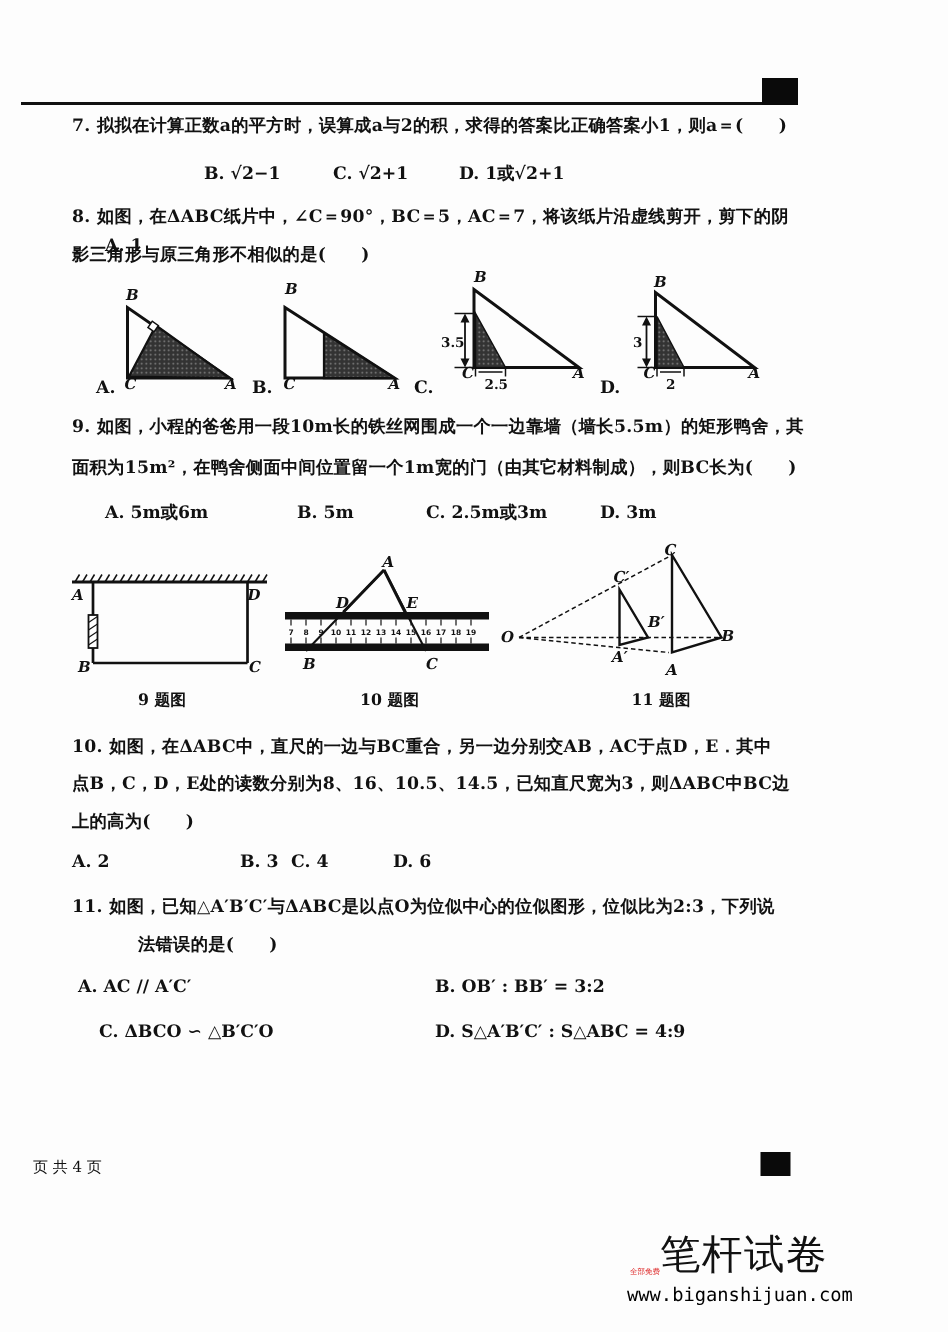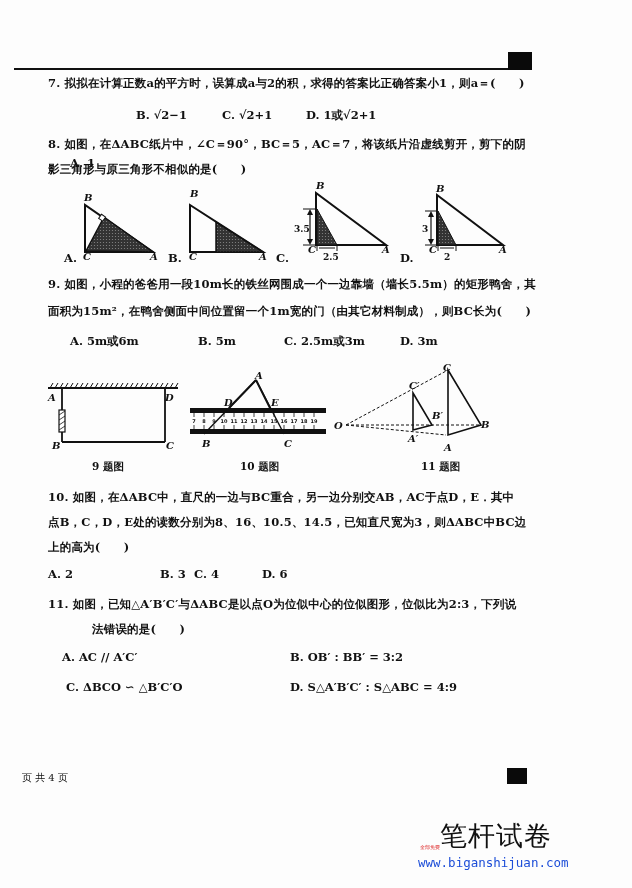--- a/index.html
+++ b/index.html
@@ -7,21 +7,21 @@
          font-family:"DejaVu Serif", serif; color:#111; }
   .abs { position:absolute; }
   .q { font-size:11.5px; font-weight:bold; white-space:nowrap; letter-spacing:0.2px; }
   .opt { font-size:11.5px; font-weight:bold; white-space:nowrap; }
   .lbl { font-family:"DejaVu Serif", serif; font-style:italic; font-weight:bold; font-size:10px; }
   .cap { font-size:10.5px; font-weight:bold; }
   .topline { left:14px; top:68px; width:494px; height:2px; background:#111; }
   .mark { background:#0a0a0a; }
   .footer { font-size:10px; font-weight:normal; }
   .wm-title { font-family:"DejaVu Sans", sans-serif; font-size:27px; color:#111; letter-spacing:1px; }
-  .wm-url { font-family:"DejaVu Sans Mono", monospace; font-size:12.5px; color:#1d4ed8; }
+  .wm-url { font-family:"DejaVu Sans Mono", monospace; font-size:12.5px; color:#000000; }
   .wm-red { font-family:"DejaVu Sans", sans-serif; font-size:5px; color:#d22; }
   svg { position:absolute; overflow:visible; }
 </style>
 </head>
 <body>
 
 <div class="abs topline"></div>
 <div class="abs mark" style="left:508px;top:52px;width:24px;height:18px;"></div>
 <div class="abs mark" style="left:507px;top:768px;width:20px;height:16px;"></div>
 
@@ -232,21 +232,21 @@
 <div class="abs q" style="left:48px;top:490px;">10. 如图，在ΔABC中，直尺的一边与BC重合，另一边分别交AB，AC于点D，E．其中</div>
 <div class="abs q" style="left:48px;top:515px;">点B，C，D，E处的读数分别为8、16、10.5、14.5，已知直尺宽为3，则ΔABC中BC边</div>
 <div class="abs q" style="left:48px;top:540px;">上的高为(　　)</div>
 <div class="abs opt" style="left:48px;top:567px;">A. 2</div>
 <div class="abs opt" style="left:134px;top:567px;margin-left:26px;">B. 3</div>
 <div class="abs opt" style="left:194px;top:567px;">C. 4</div>
 <div class="abs opt" style="left:262px;top:567px;">D. 6</div>
 
 <div class="abs q" style="left:48px;top:597px;">11. 如图，已知△A′B′C′与ΔABC是以点O为位似中心的位似图形，位似比为2:3，下列说</div>
 <div class="abs q" style="left:48px;top:622px;margin-left:44px;">法错误的是(　　)</div>
-<div class="abs opt" style="left:62px;top:650px;">A. AC // A′C′</div>
+<div class="abs opt" style="left:52px;top:650px;">A. AC // A′C′</div>
 <div class="abs opt" style="left:290px;top:650px;text-align:center;">B. OB′ : BB′ = 3:2</div>
 <div class="abs opt" style="left:66px;top:680px;">C. ΔBCO ∽ △B′C′O</div>
 <div class="abs opt" style="left:290px;top:680px;">D. S△A′B′C′ : S△ABC = 4:9</div>
 
 <div class="abs footer" style="left:22px;top:771px;">页 共 4 页</div>
 
 <div class="abs wm-red" style="left:420px;top:844px;">全部免费</div>
 <div class="abs wm-title" style="left:440px;top:818px;">笔杆试卷</div>
 <div class="abs wm-url" style="left:418px;top:855px;">www.biganshijuan.com</div>
 

